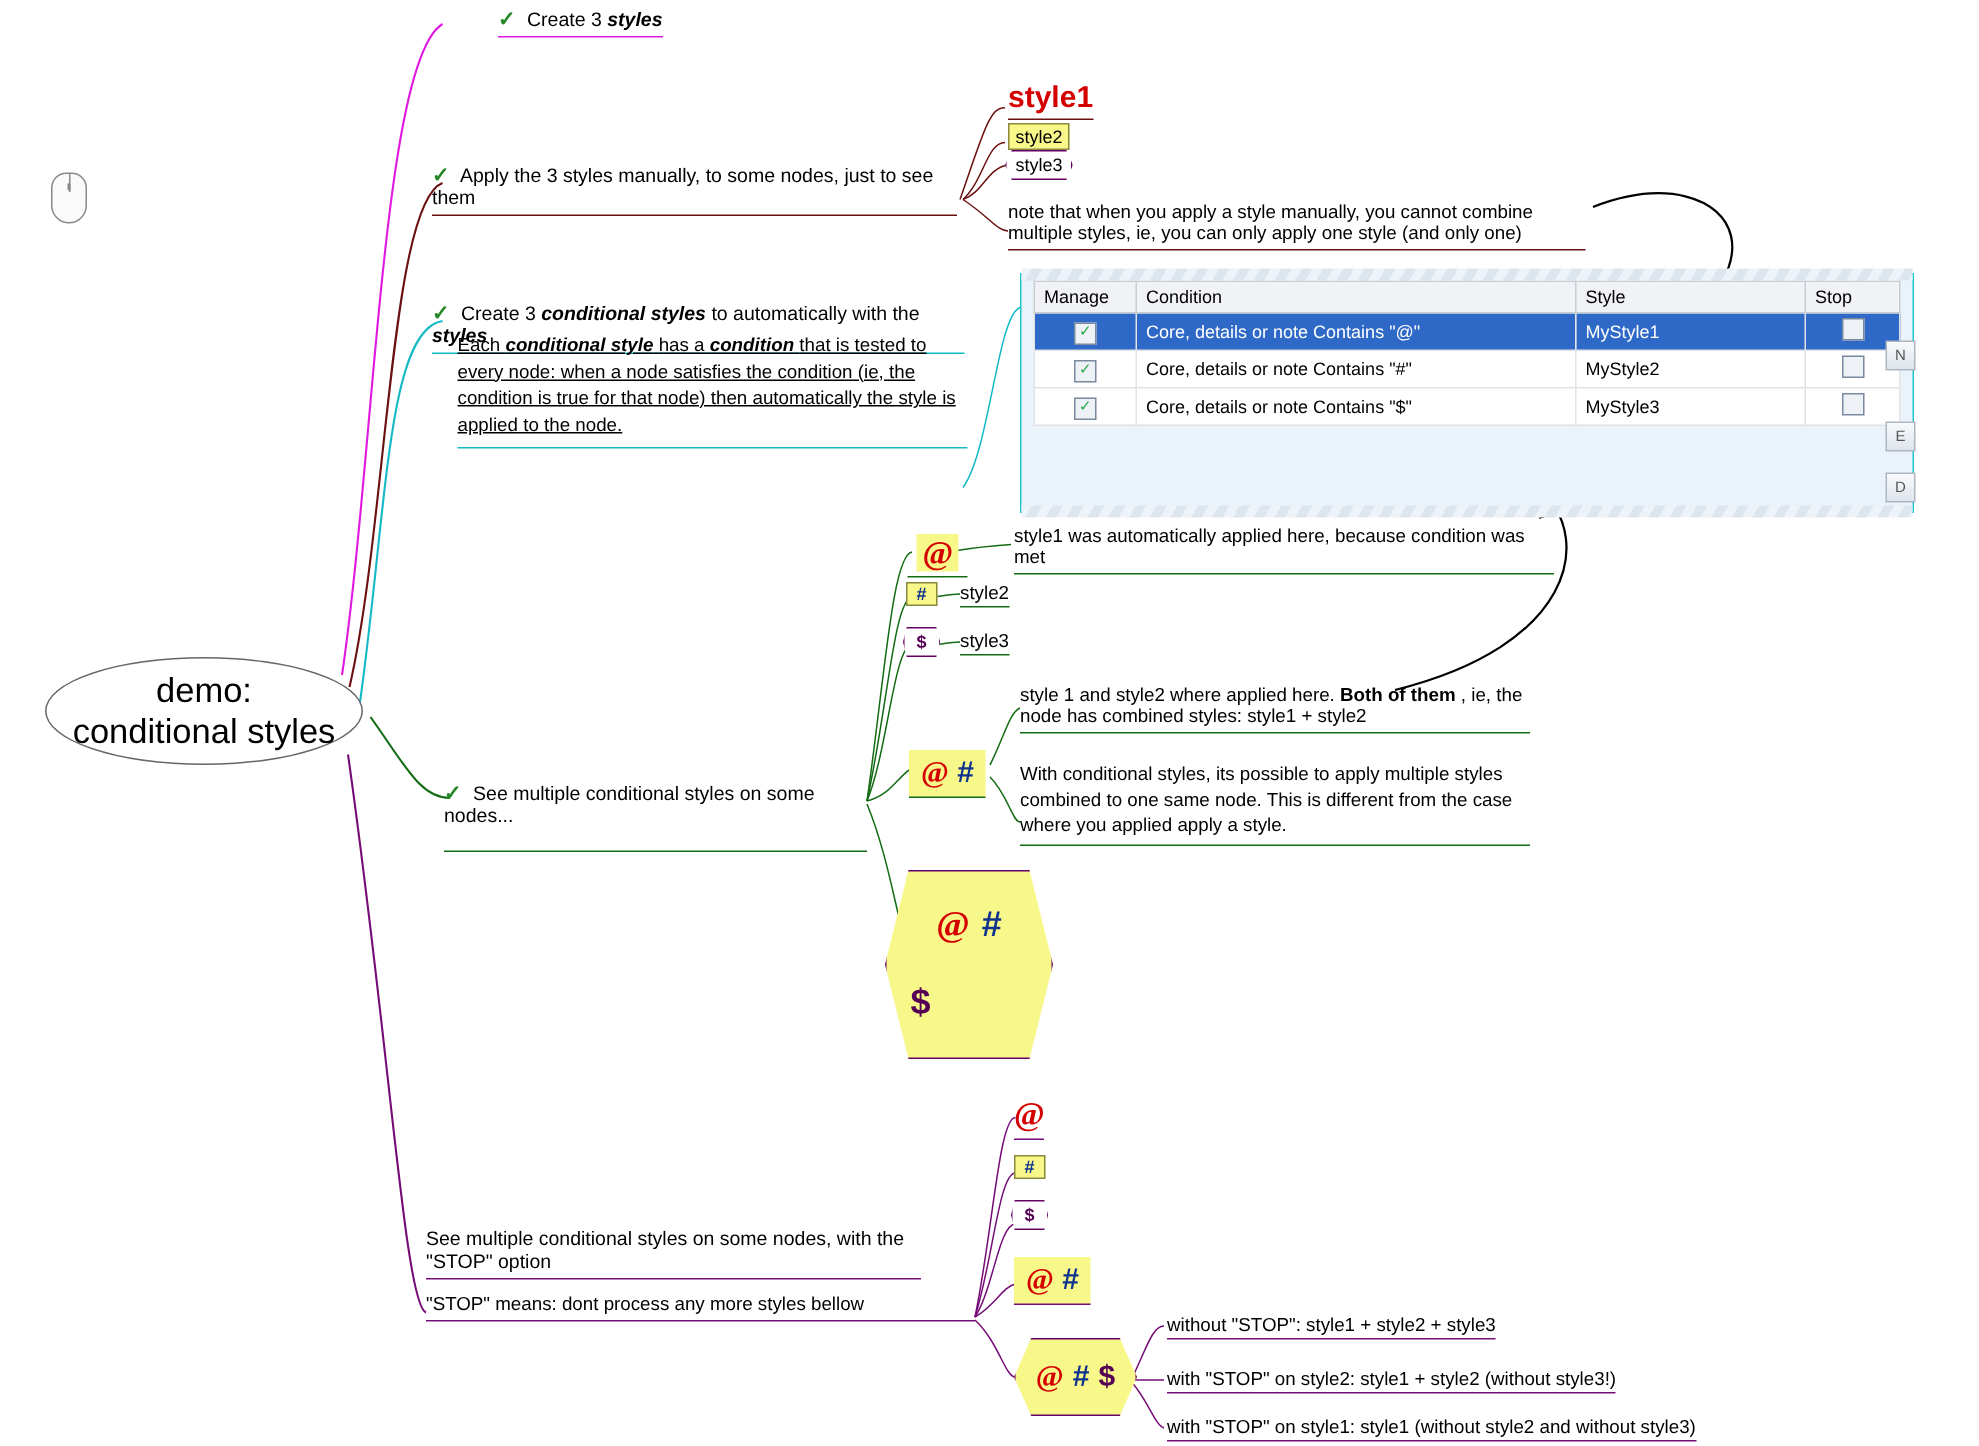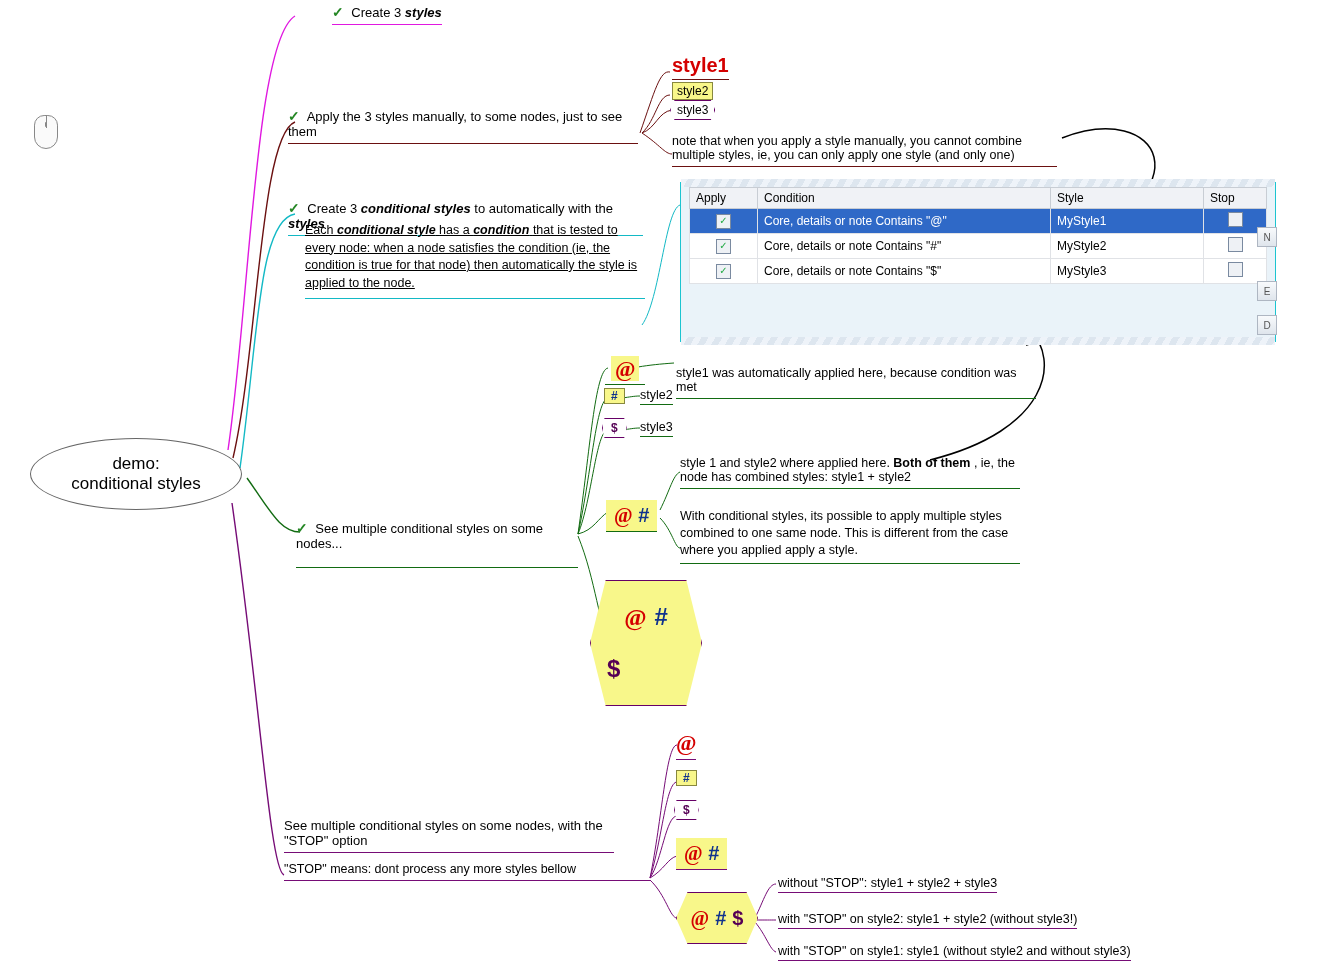--- a/index.html
+++ b/index.html
@@ -14,21 +14,21 @@
     position: relative;
   }
   .abs { position: absolute; }
   .root-ellipse {
     border: 1px solid #666;
     border-radius: 50%;
     text-align: center;
     display: flex;
     flex-direction: column;
     justify-content: center;
-    font-size: 17px;
+    font-size: 23px;
   }
 
   .check {
     color: #258725;
     font-weight: bold;
     font-size: 14px;
     display: inline-block;
     margin-right: 4px;
   }
 
@@ -225,21 +225,21 @@
   <span style="font-style:italic;font-weight:bold">condition</span>
   <span> that is tested to every node: when a node satisfies the condition (ie, the condition is true for that node) then automatically the style is applied to the node.</span>
 </div>
 
 <div class="abs dialog" style="left:680px; top:182px; width:594px; height:158px;">
   <div class="torn-top" style="top:-4px;"></div>
   <div style="padding:4px 8px 0 8px;">
     <table class="tbl">
       <thead>
         <tr>
-          <th style="width:55px;">Apply</th>
+          <th style="width:55px;">Manage</th>
           <th>Condition</th>
           <th style="width:140px;">Style</th>
           <th style="width:50px;">Stop</th>
         </tr>
       </thead>
       <tbody>
         <tr class="sel">
           <td style="text-align:center"><span class="chk on"></span></td>
           <td>Core, details or note Contains "@"</td>
           <td>MyStyle1</td>
@@ -267,21 +267,21 @@
 </div>
 
 <div class="abs ul-green" style="left:296px; top:520px; width:282px; padding-bottom:16px;">
   <span class="check">✓</span>
   <span>See multiple conditional styles on some nodes...</span>
 </div>
 
 <div class="abs ul-green" style="left:605px; top:354px; padding:2px 6px;">
   <span class="at-sym bg-yellow" style="font-size:22px; padding:0 4px;">@</span>
 </div>
-<div class="abs ul-green note-txt" style="left:676px; top:350px; width:360px; padding-bottom:4px;margin-top:16px;">style1 was automatically applied here, because condition was met</div>
+<div class="abs ul-green note-txt" style="left:676px; top:350px; width:360px; padding-bottom:4px;">style1 was automatically applied here, because condition was met</div>
 
 <div class="abs style2-box ul-green" style="left:604px; top:388px; padding:0 6px;">
   <span class="hash-sym">#</span>
 </div>
 <div class="abs ul-green note-txt" style="left:640px; top:388px; padding-bottom:2px;">style2</div>
 
 <div class="abs style3-box" style="left:602px; top:418px; padding:2px 8px;">
   <span class="dollar-sym">$</span>
 </div>
 <div class="abs ul-green note-txt" style="left:640px; top:420px; padding-bottom:2px;">style3</div>

